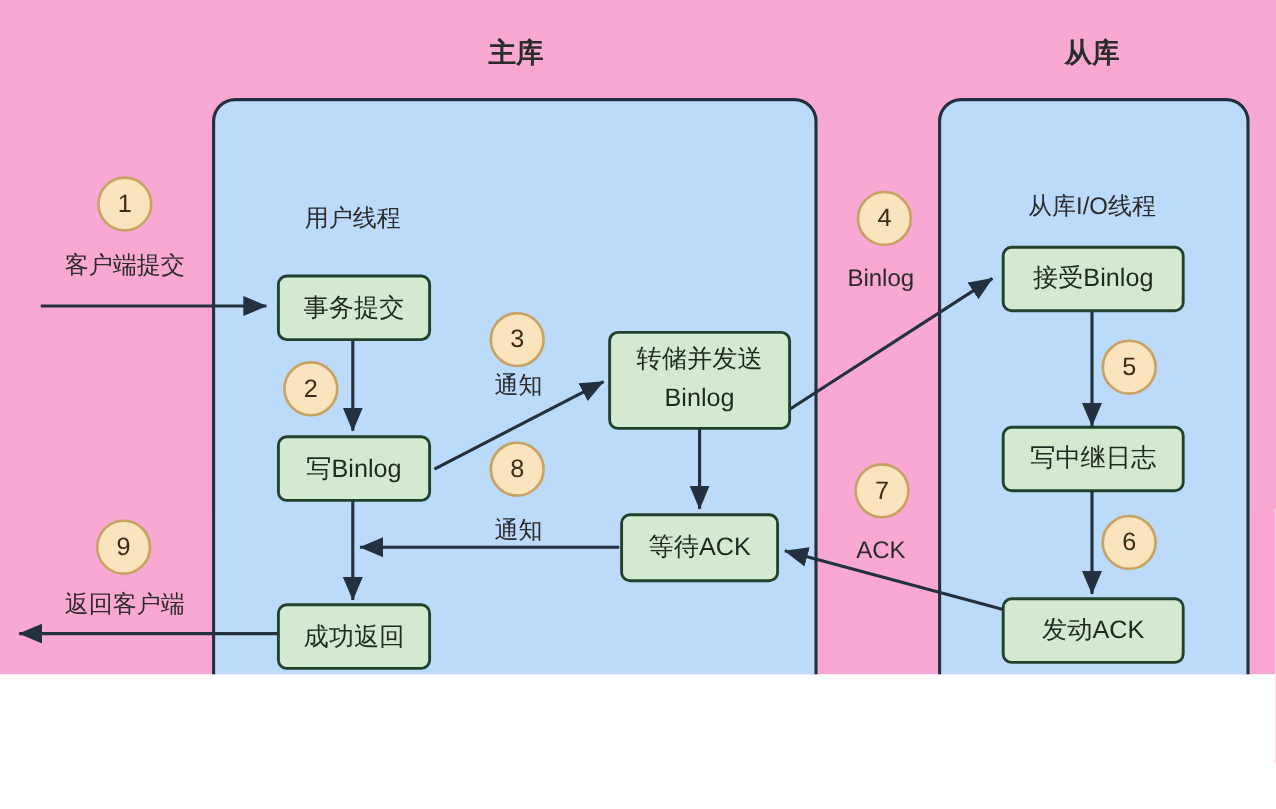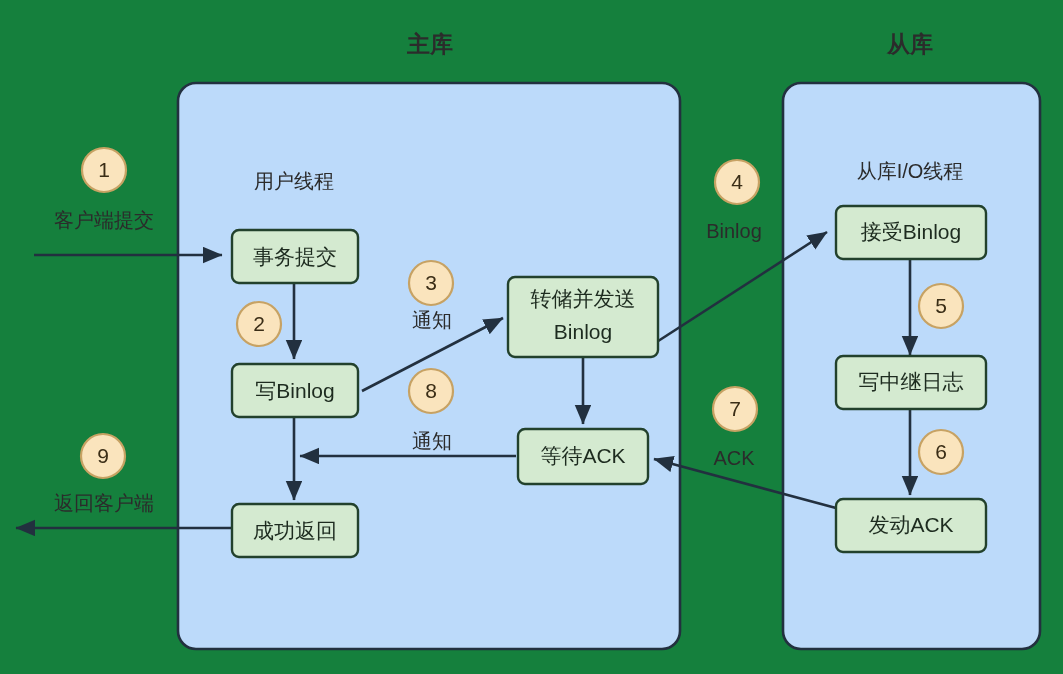--- a/index.html
+++ b/index.html
@@ -3,22 +3,22 @@
 <meta charset="utf-8">
 <style>
   html, body {
     margin: 0;
     padding: 0;
     background: #ffffff;
   }
   #stage {
     position: relative;
     width: 1063px;
-    height: 674px;
-    background: #15803d;
+    height: 562px;
+    background: #f9a8d4;
     font-family: "Liberation Sans", "DejaVu Sans", sans-serif;
     overflow: hidden;
   }
   svg#diagram {
     position: absolute;
     top: 0; left: 0;
     width: 1063px;
     height: 674px;
   }
   .panel-rect {

